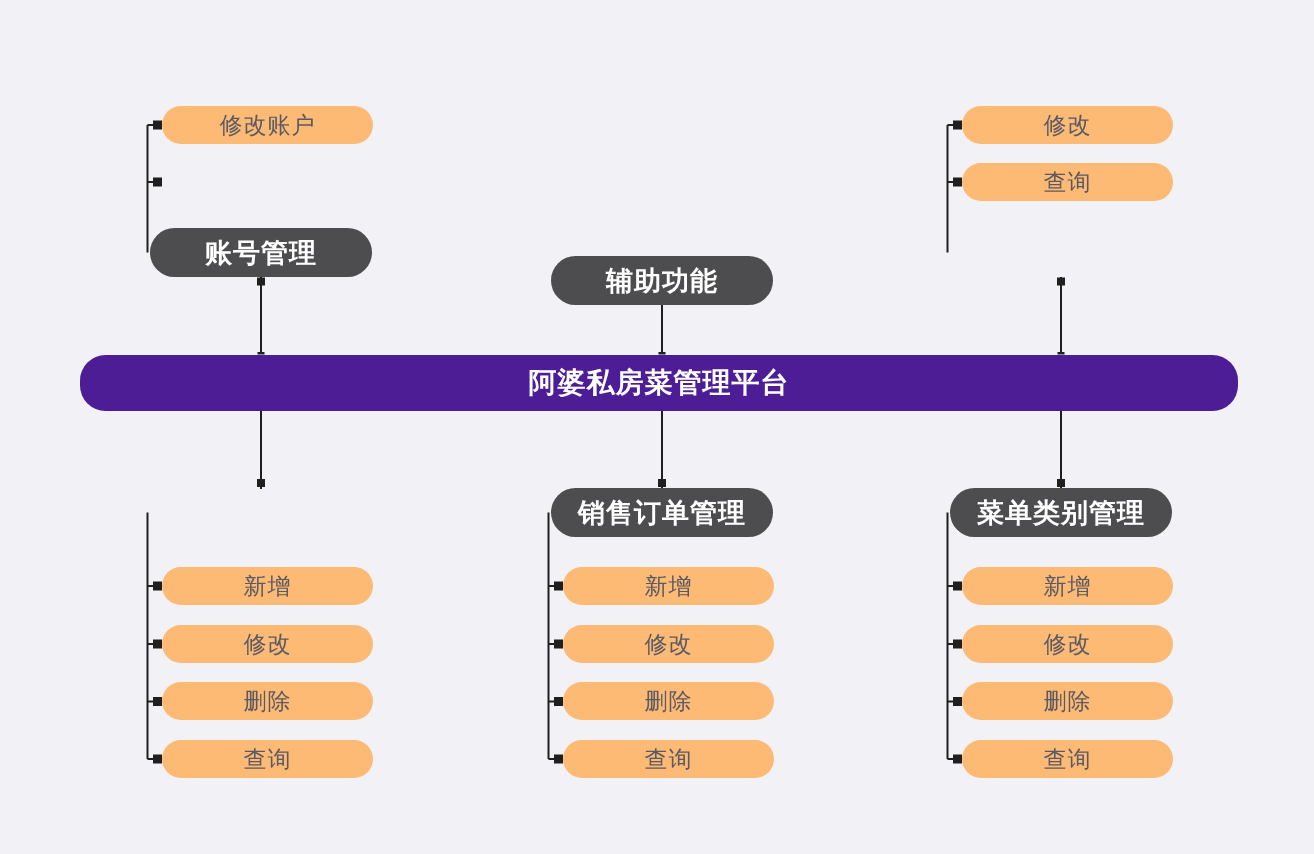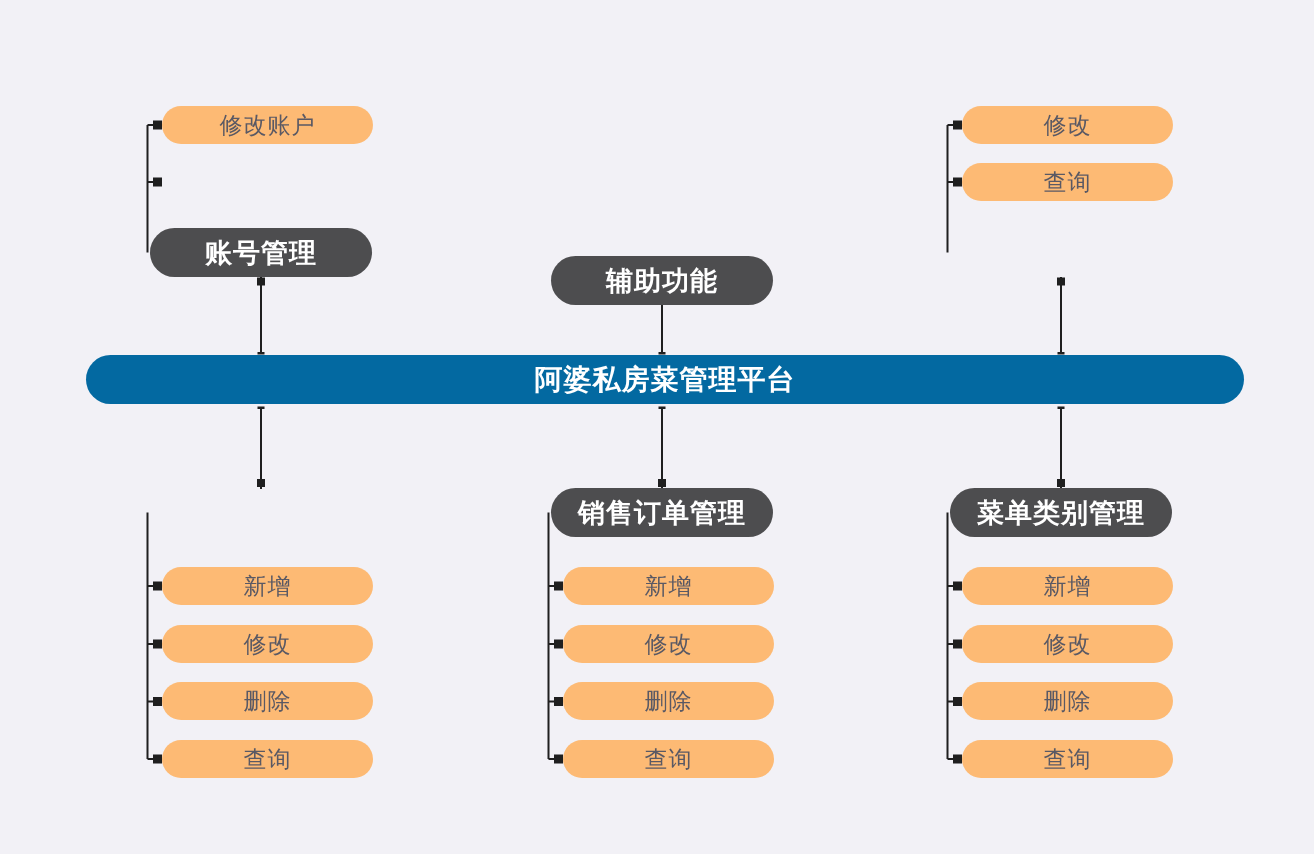--- a/index.html
+++ b/index.html
@@ -1,19 +1,19 @@
 <!DOCTYPE html>
 <html><head>
 <meta charset="utf-8">
 <style>
   html,body{margin:0;padding:0;}
   body{width:1314px;height:854px;background:#f2f1f6;font-family:"Liberation Sans",sans-serif;overflow:hidden;}
   .canvas{position:relative;width:1314px;height:854px;}
   .connectors{position:absolute;left:0;top:0;}
-  .root-bar{position:absolute;left:86px;top:355px;width:1158px;height:49px;border-radius:25.5px;background:#0369a1;color:#ffffff;font-size:28px;font-weight:700;display:flex;align-items:center;justify-content:center;letter-spacing:1px;}
+  .root-bar{position:absolute;left:80px;top:355px;width:1158px;height:56px;border-radius:25.5px;background:#4c1d95;color:#ffffff;font-size:28px;font-weight:700;display:flex;align-items:center;justify-content:center;letter-spacing:1px;}
   .dark{position:absolute;width:222px;height:49px;border-radius:24.5px;background:#4d4d4f;color:#ffffff;font-size:27px;font-weight:700;display:flex;align-items:center;justify-content:center;letter-spacing:1px;}
   .pill{position:absolute;width:211px;height:38px;border-radius:19px;background:#fdba74;color:#5a5964;font-size:23px;font-weight:400;display:flex;align-items:center;justify-content:center;letter-spacing:1px;}
 </style>
 </head>
 <body>
 
 <div class="canvas">
 
   <svg class="connectors" width="1314" height="854" viewBox="0 0 1314 854">
     <g stroke="#1f1f1f" stroke-width="2" fill="#1f1f1f">

